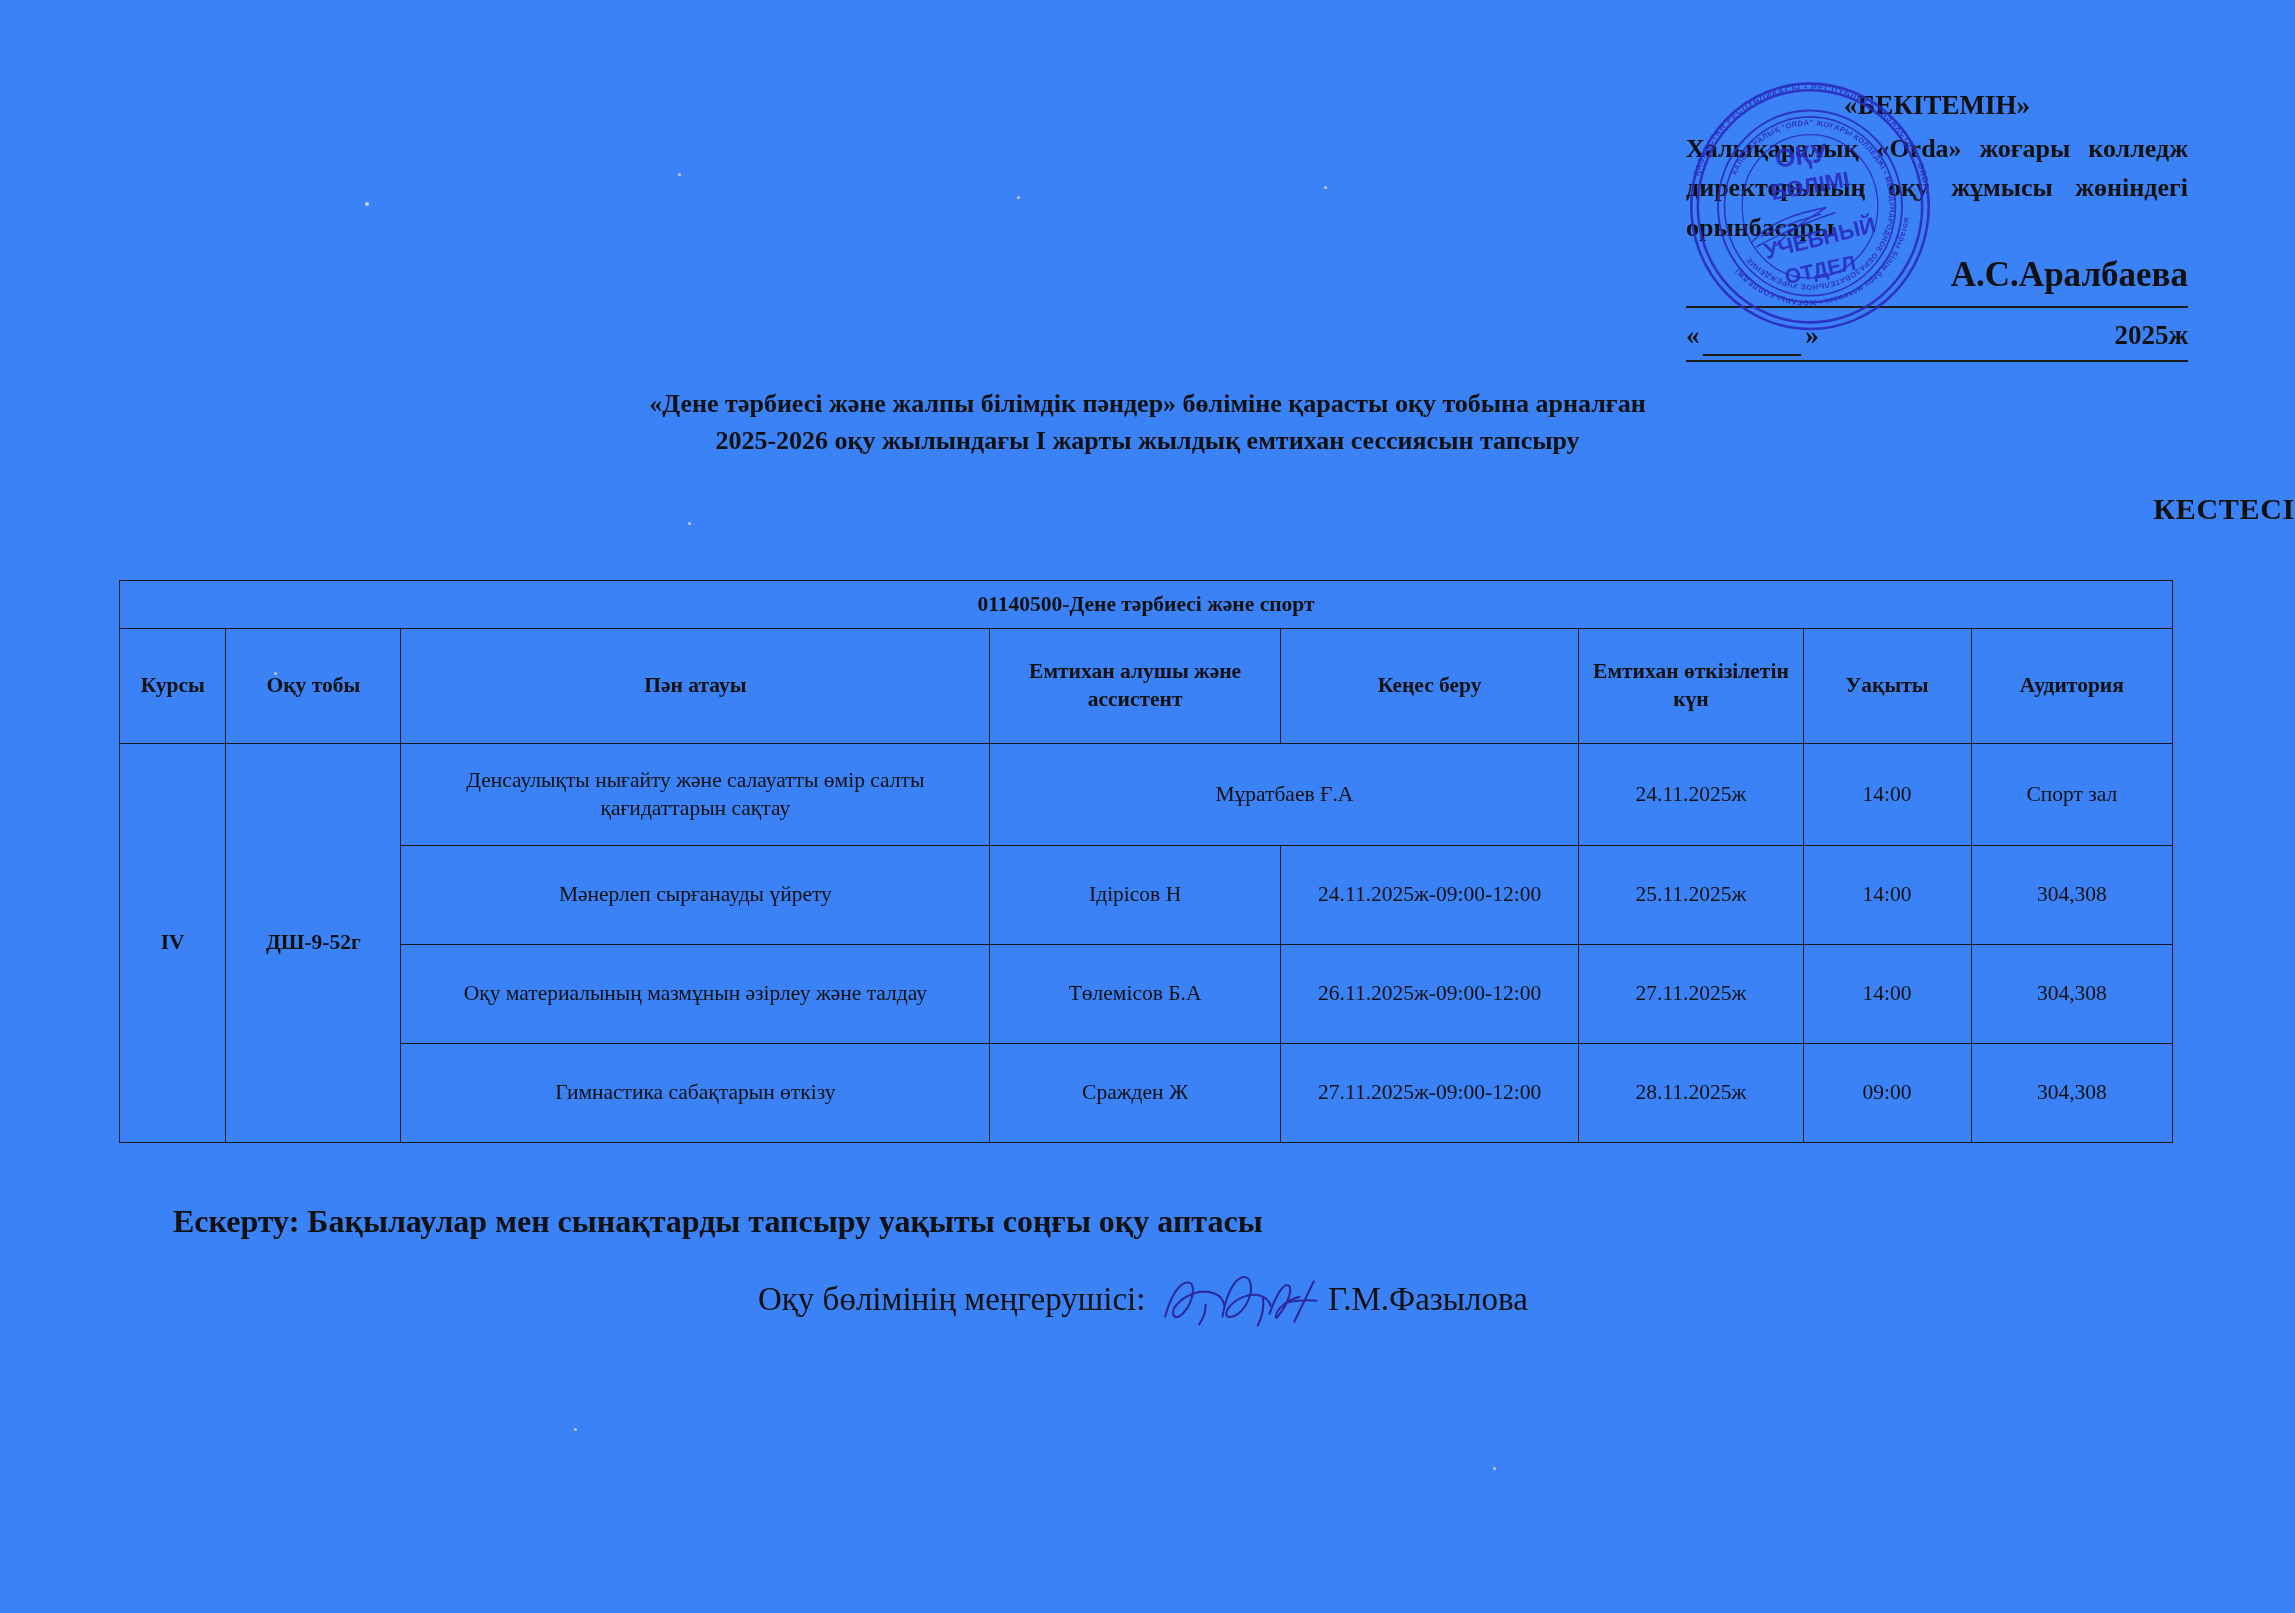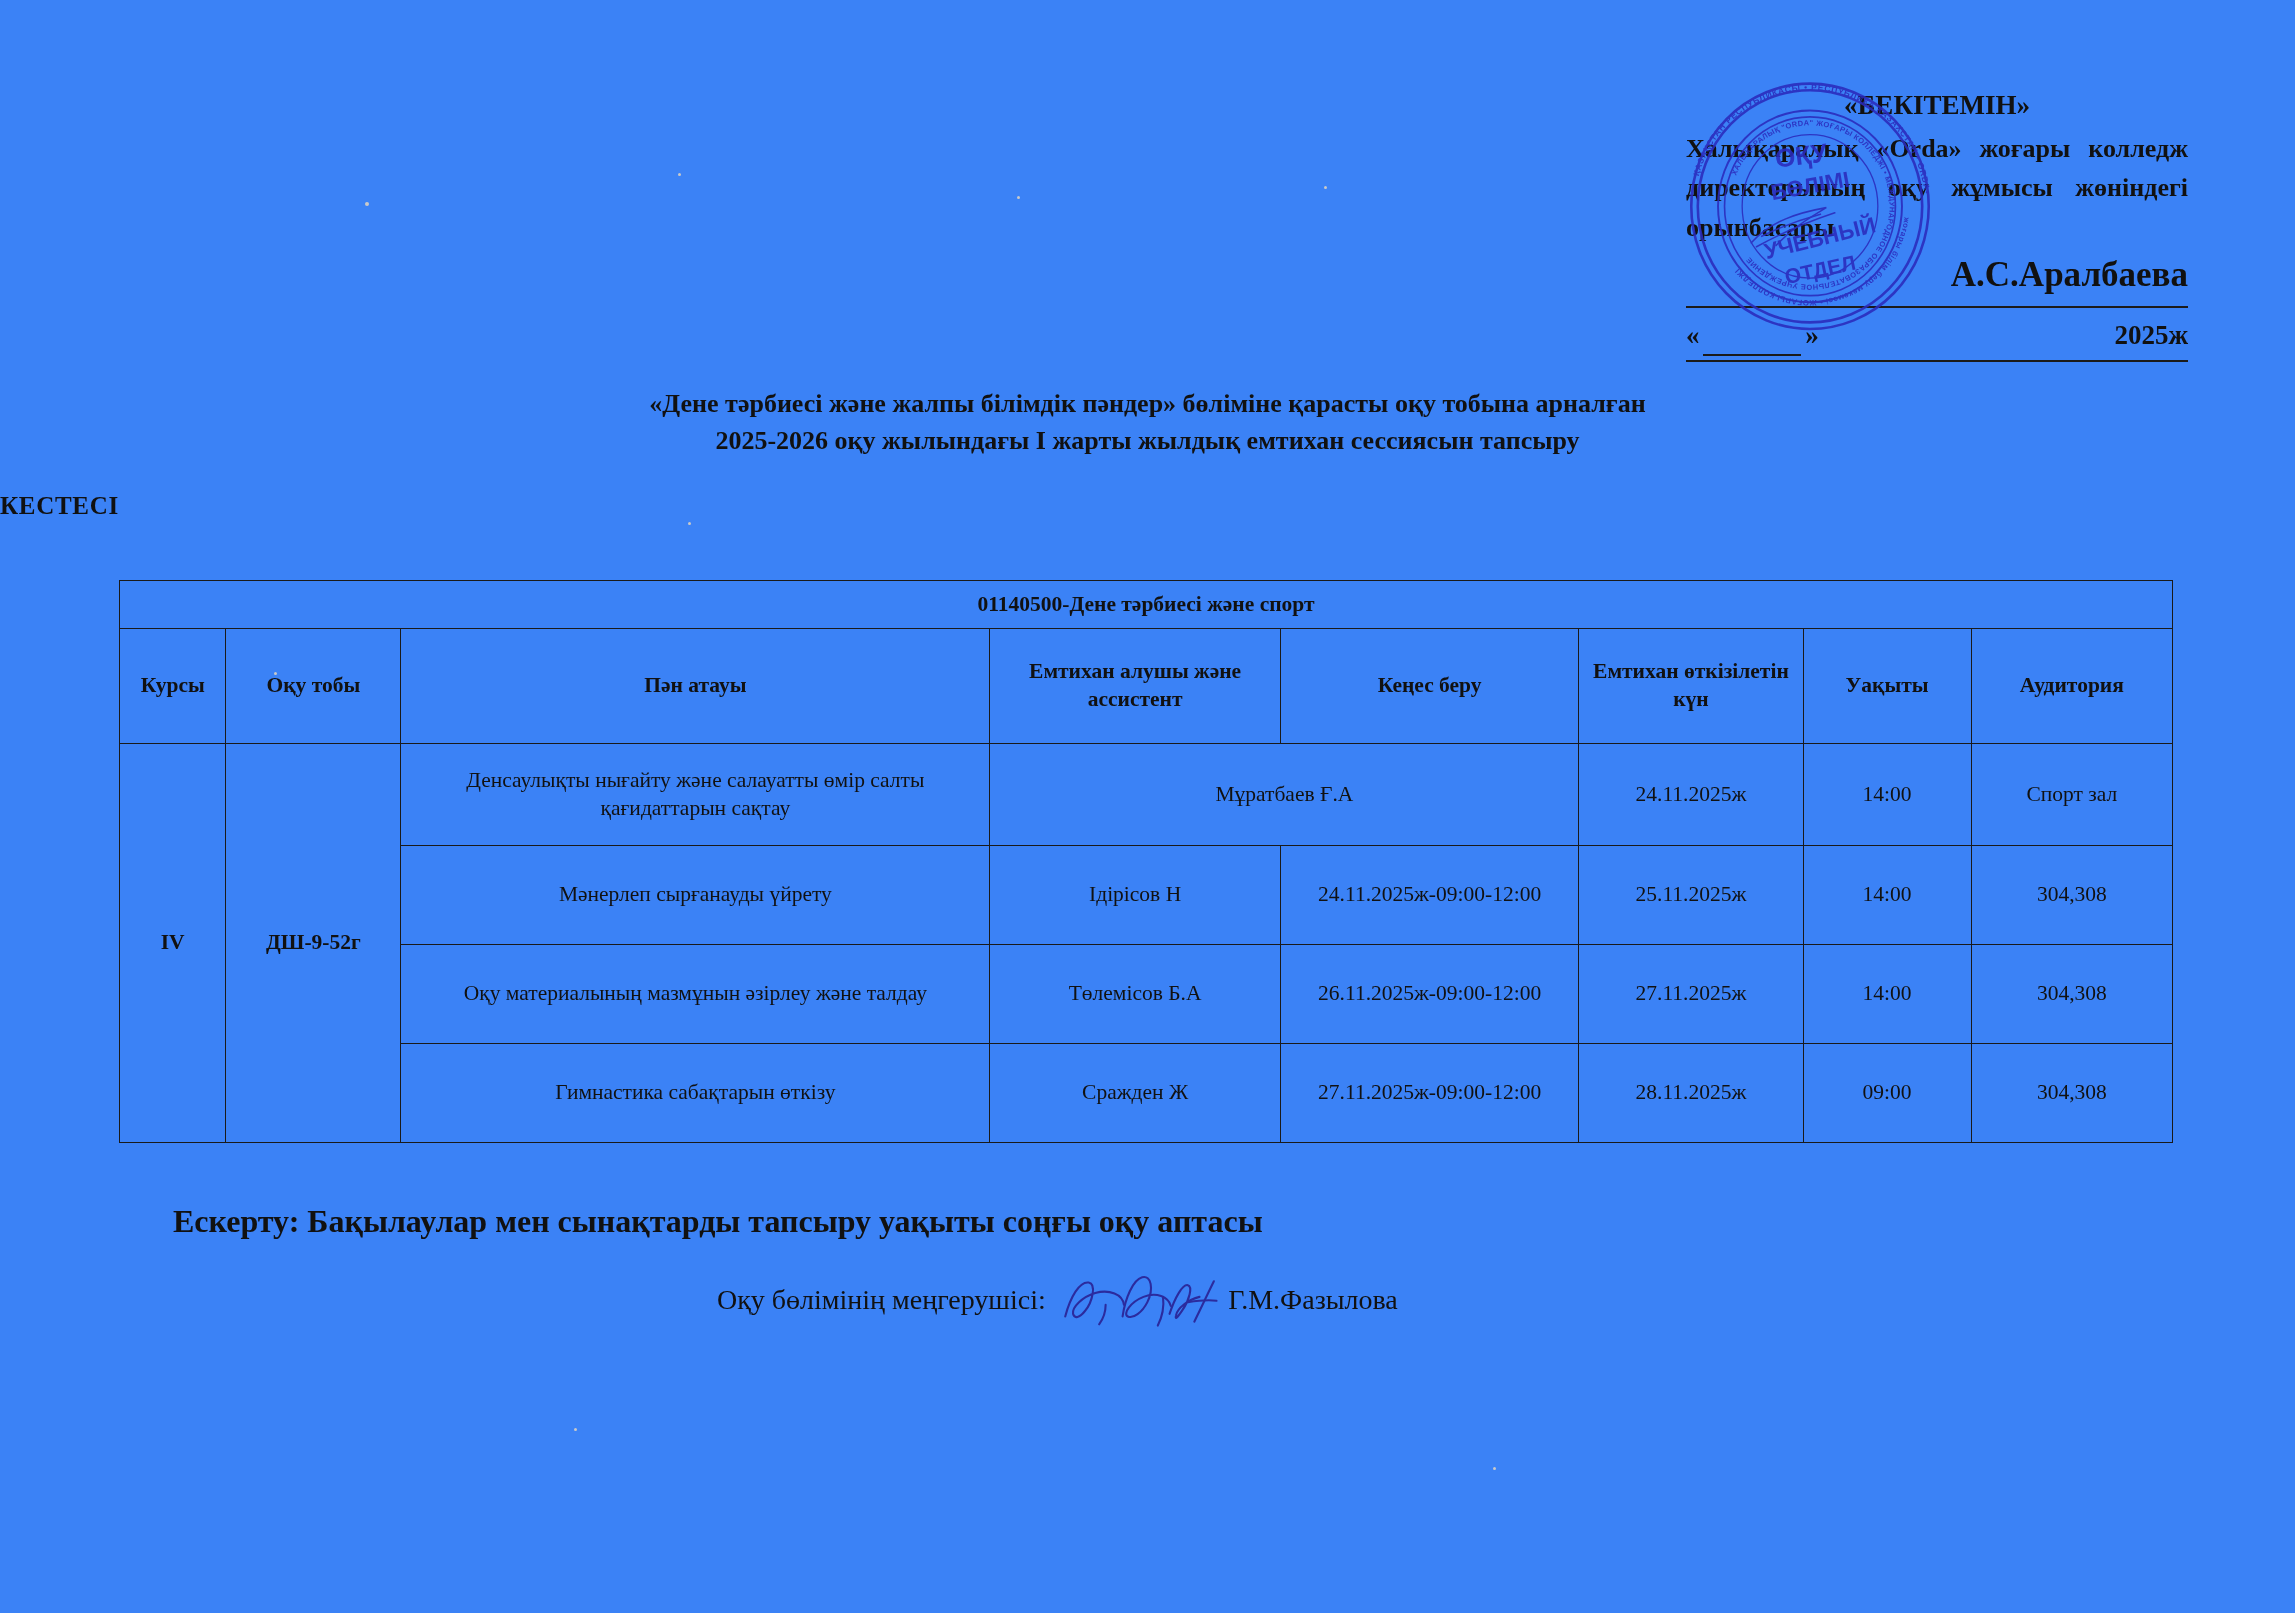--- a/index.html
+++ b/index.html
@@ -100,23 +100,23 @@
     text-align: center;
     font-weight: 700;
     font-size: 26px;
     line-height: 1.42;
     z-index: 2;
   }
   .doc-kestesi {
     position: absolute;
     top: 492px;
     left: 0; right: 0;
-    text-align: left;
-    font-weight: 700;
-    font-size: 25px;
+    text-align: right;
+    font-weight: 700;
+    font-size: 30px;
     letter-spacing: 0.7px;
     z-index: 2;
   }
 
   
   .sched-wrap {
     position: absolute;
     left: 119px;
     top: 580px;
     width: 2054px;
@@ -172,23 +172,23 @@
   .note {
     position: absolute;
     left: 173px;
     top: 1203px;
     font-size: 32px;
     font-weight: 700;
     z-index: 2;
   }
   .signature-line {
     position: absolute;
-    left: 717px;
+    left: 758px;
     top: 1268px;
-    font-size: 28px;
+    font-size: 33px;
     z-index: 2;
     display: flex;
     align-items: center;
     gap: 0;
   }
   .sig-label { white-space: pre; }
   .sig-scribble {
     width: 163px;
     height: 63px;
     margin: 0 5.2px 0 14.3px;

